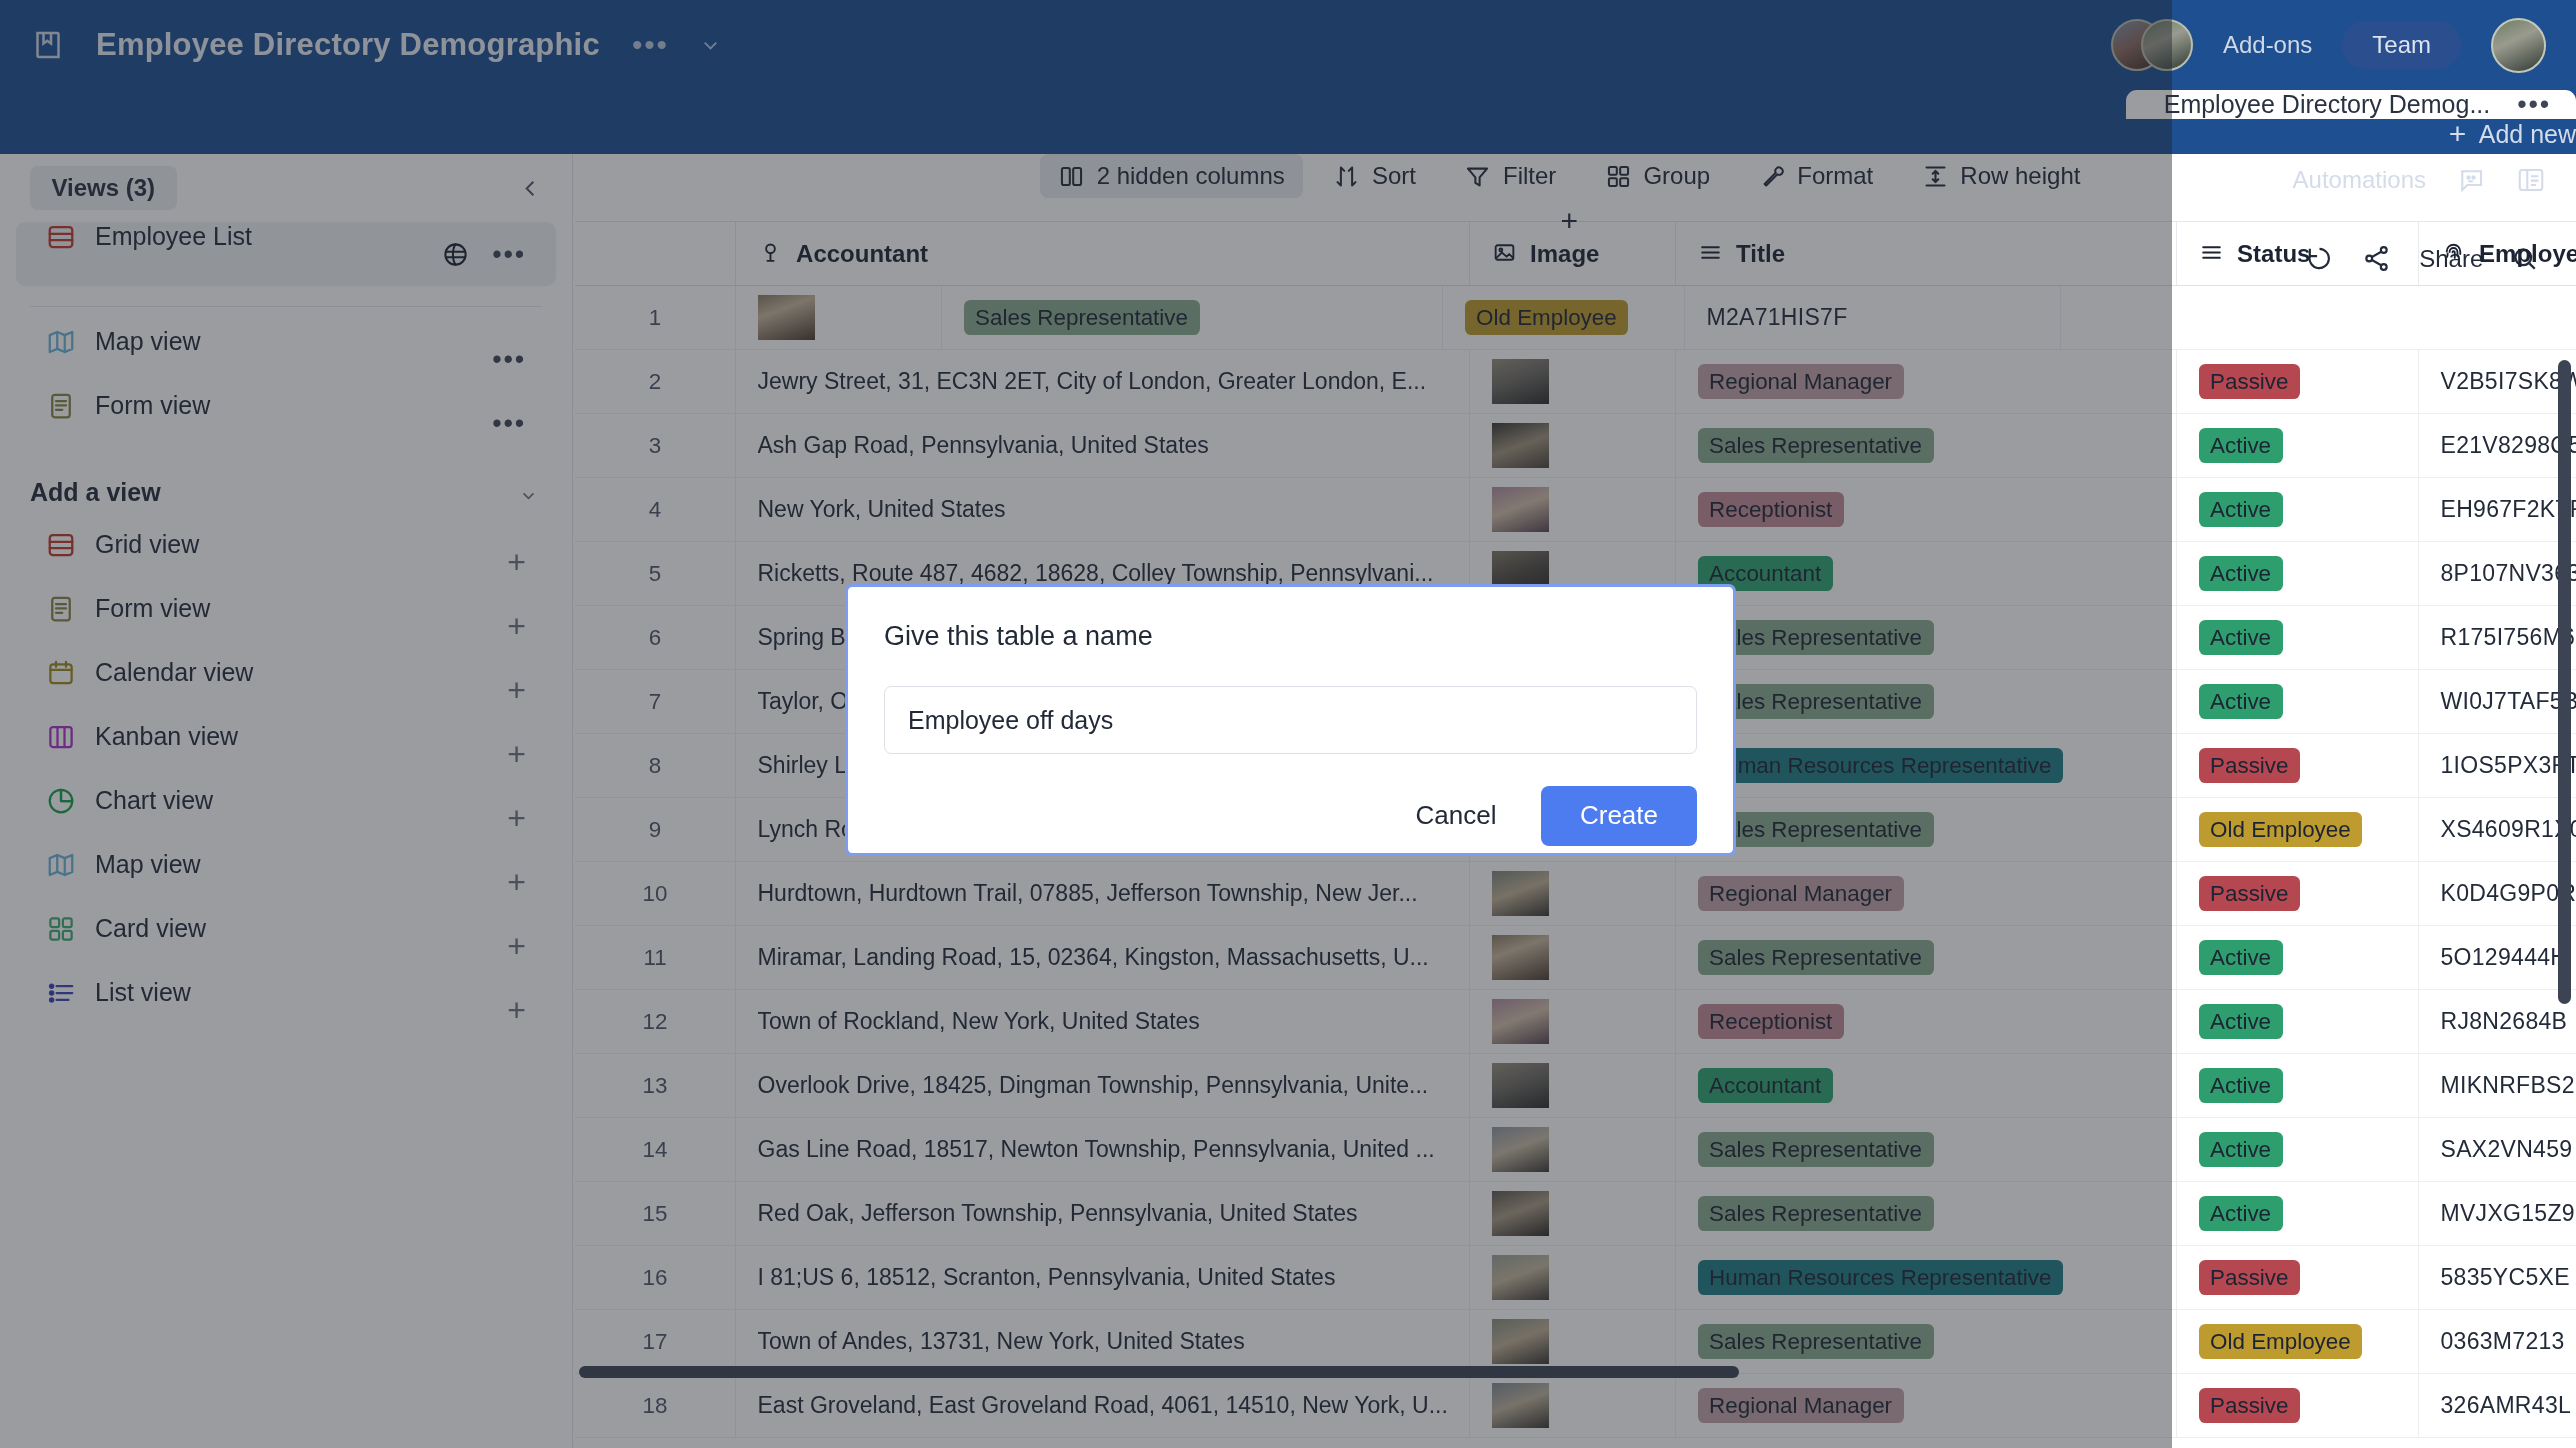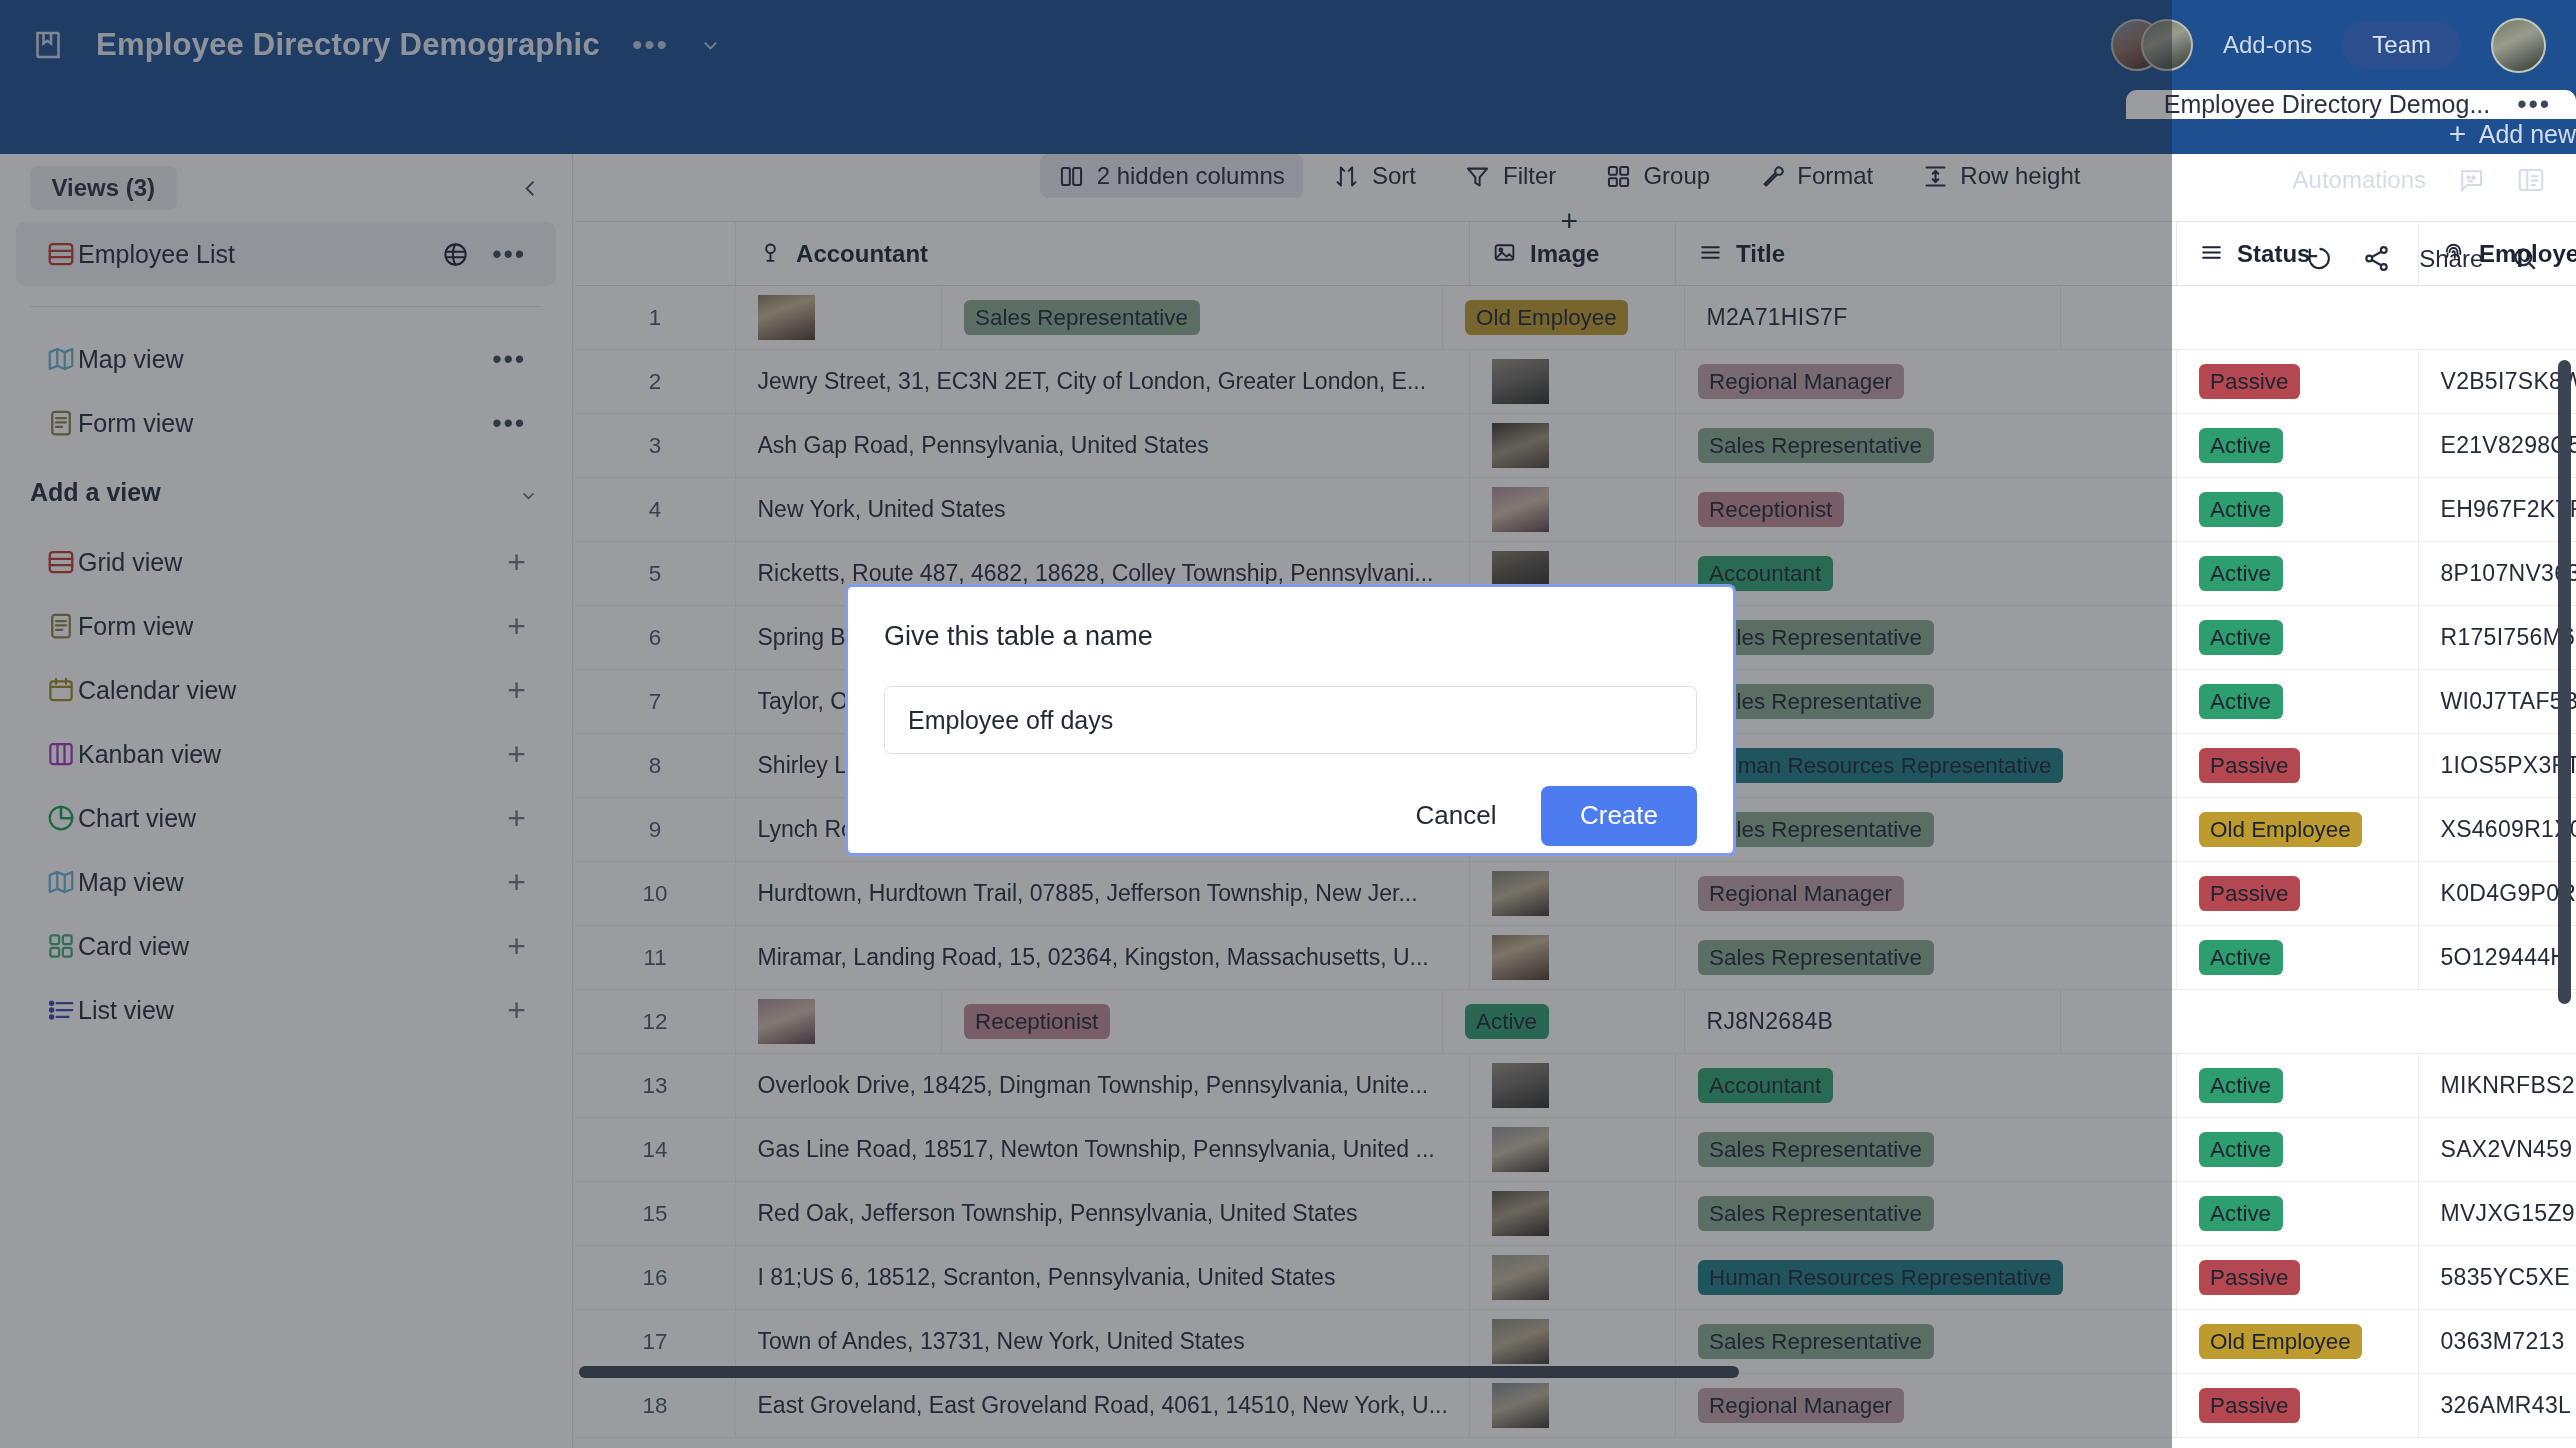--- a/index.html
+++ b/index.html
@@ -74,21 +74,21 @@
     position: absolute; left: 0; top: 0; width: 573px; height: 1294px;
     background: #ffffff; border-right: 1.8px solid #e3e6ea;
   }
   .views-header { display: flex; align-items: center; height: 68px; padding: 0 30px; }
   .views-pill {
     background: #edeef1; color: #2a3242; font-size: 24px; font-weight: 600;
     padding: 8px 21.5px; border-radius: 8px;
   }
   .collapse-chev { margin-left: auto; color: #4c5668; width: 23px; height: 27px; }
   .view-row {
-    display: flex; align-items: center; height: 64px; padding: 0 30px; gap: 2px;
+    display: flex; height: 64px; padding: 0 30px; gap: 19px;
     margin: 0 16px; border-radius: 9px; cursor: pointer;
   }
   .view-row.sel { background: #eef0f3; }
   .view-row .vlabel { font-size: 25px; color: #232b3a; }
   .view-row .trail { margin-left: auto; display: flex; align-items: center; gap: 23px; }
   .view-row .dots { color: #3d4556; font-size: 27px; letter-spacing: 1.8px; line-height: 1; }
   .view-row .plus { color: #6b7486; font-size: 32px; line-height: 1; font-weight: 300; }
   .globe { width: 27px; height: 27px; color: #1b2230; }
   .vicon { width: 30px; height: 30px; flex: 0 0 auto; }
   .sep { height: 1.8px; background: #e6e9ed; margin: 19.7px 30px; }
@@ -693,20 +693,23 @@
               </div>
               <div class="td c-status">
                 <span class="badge" style="background:#2f9e6f">Active</span>
               </div>
               <div class="td c-emp">
                 <span class="emp-text">5O129444H</span>
               </div>
             </div>
             <div class="trow">
               <div class="td c-num">12</div>
+              <div class="td c-geo">
+                <span class="geo-text">Town of Rockland, New York, United States</span>
+              </div>
               <div class="td c-img">
                 <span class="thumb" style="background:linear-gradient(160deg,#b08aa0 0%,#d2bfa8 45%,#5b4550 100%)"></span>
               </div>
               <div class="td c-title">
                 <span class="badge" style="background:#c08b94">Receptionist</span>
               </div>
               <div class="td c-status">
                 <span class="badge" style="background:#2f9e6f">Active</span>
               </div>
               <div class="td c-emp">

